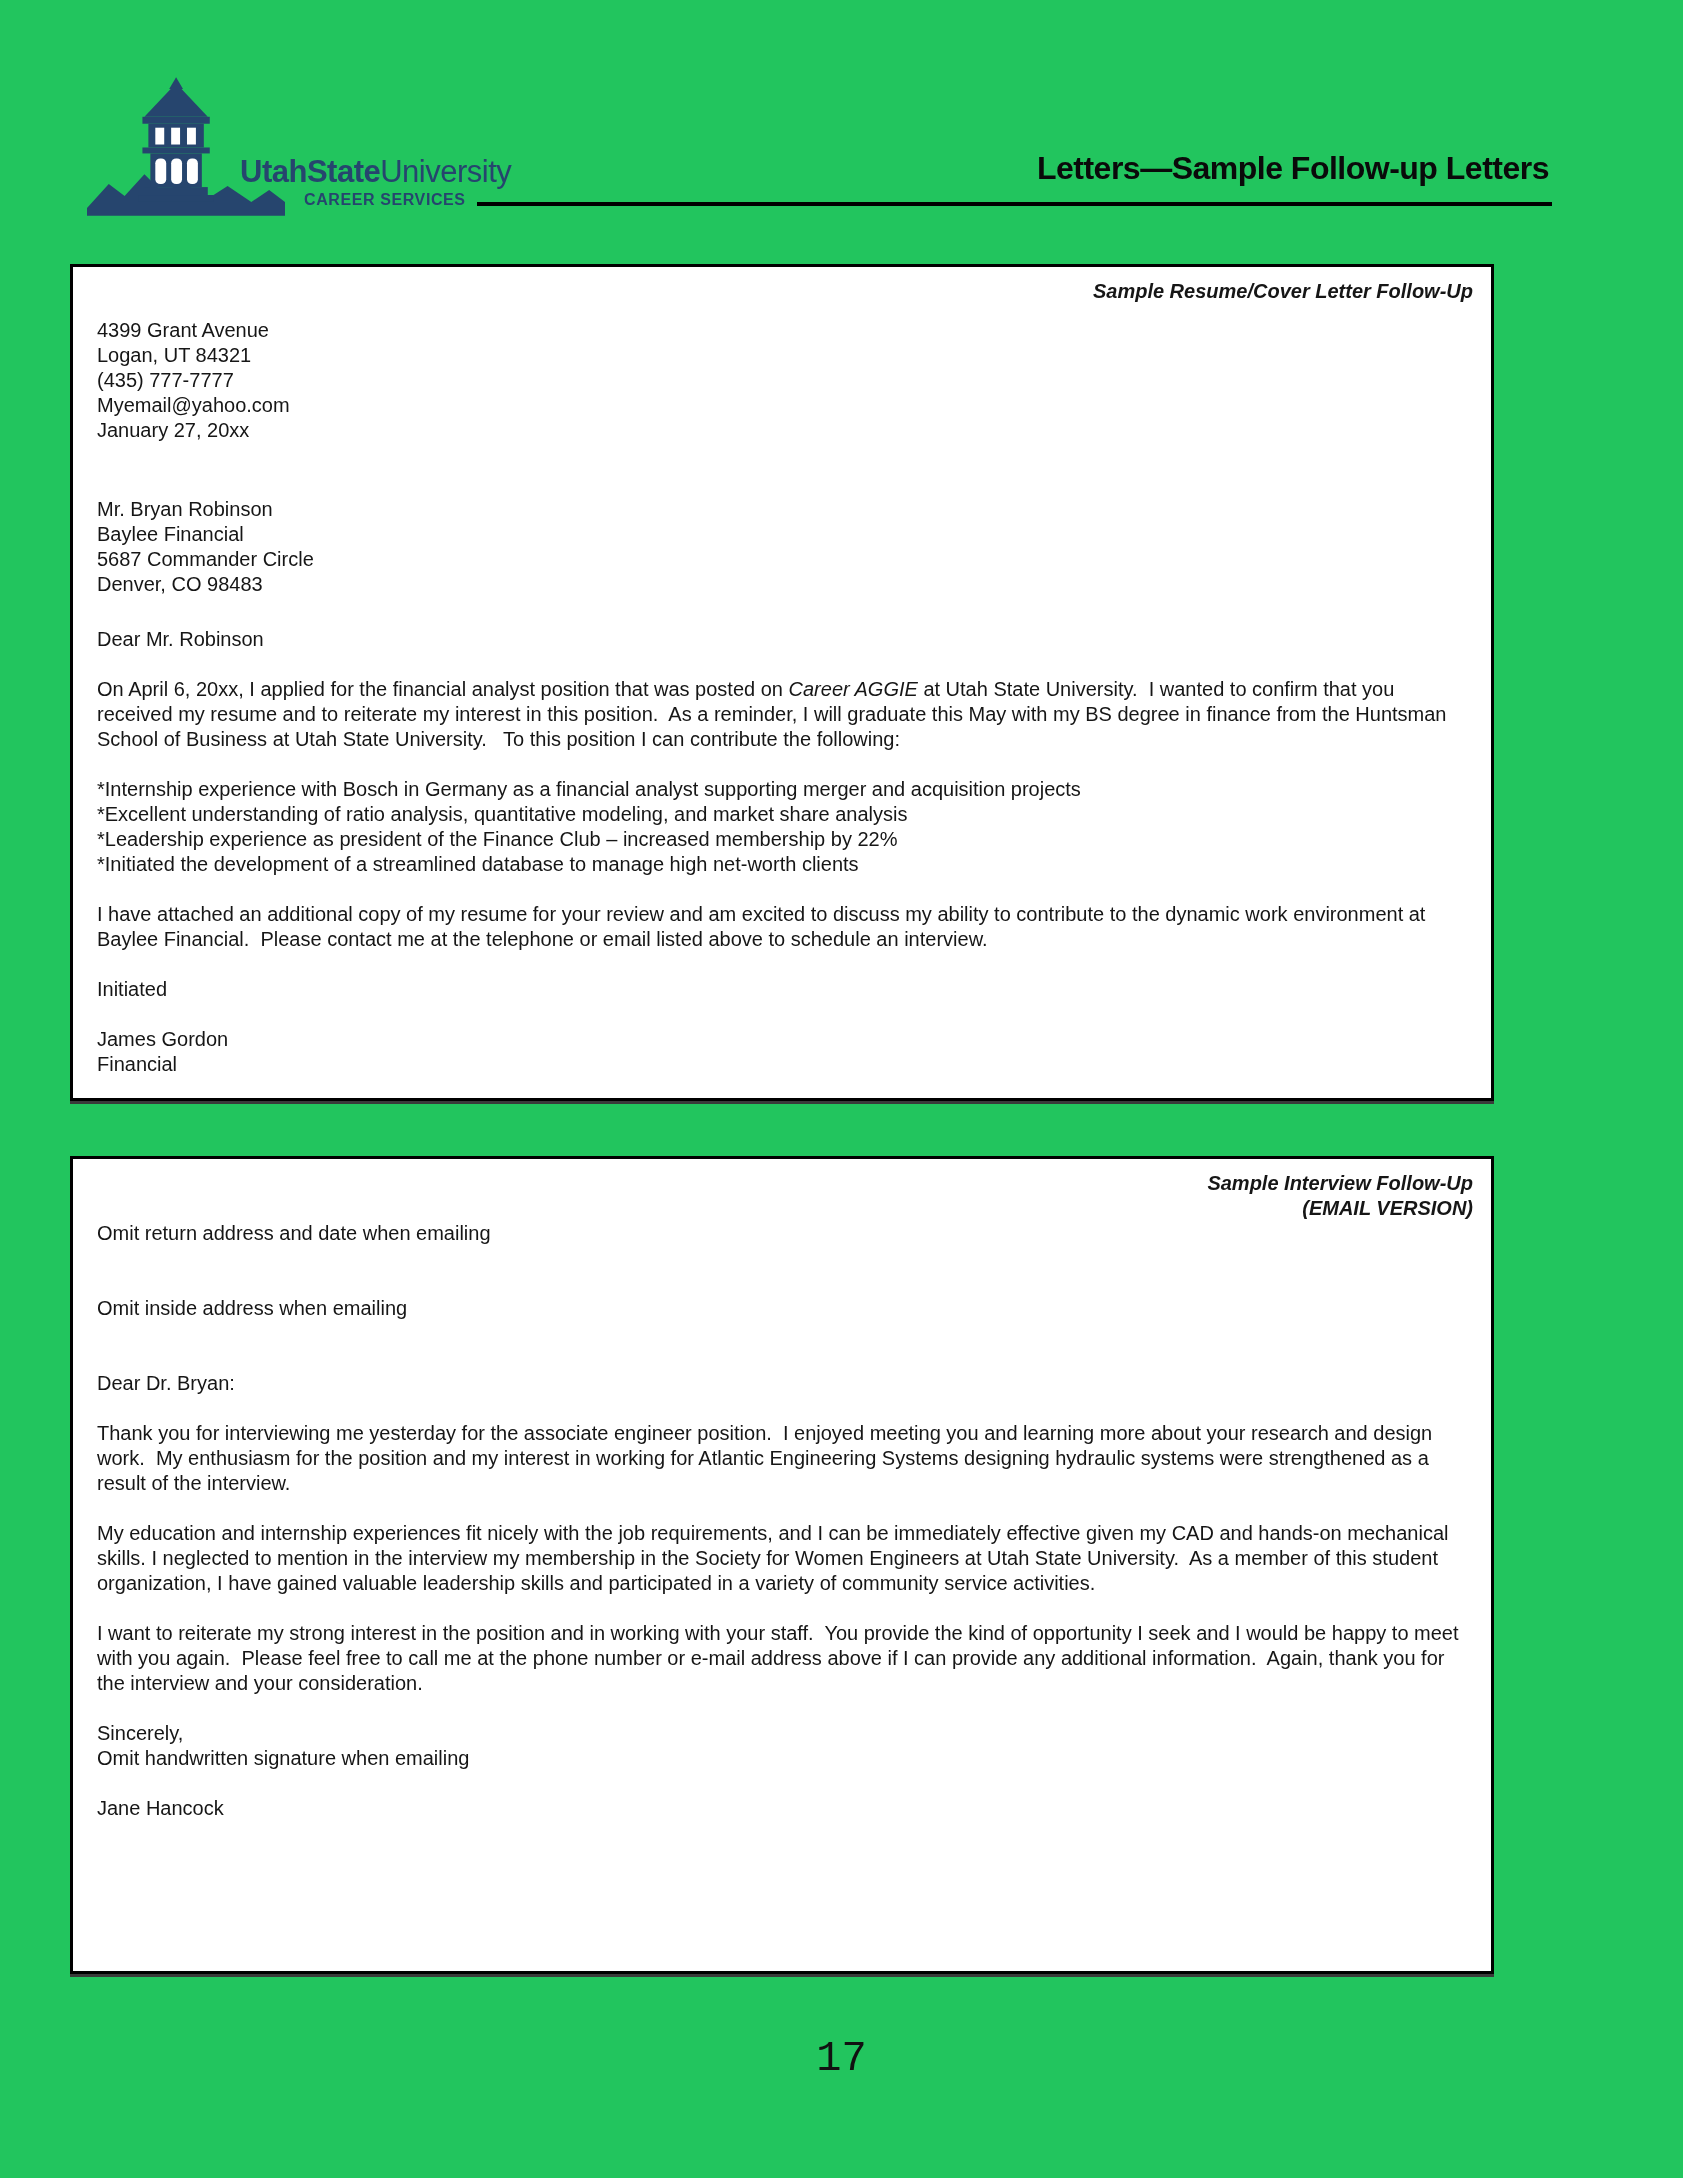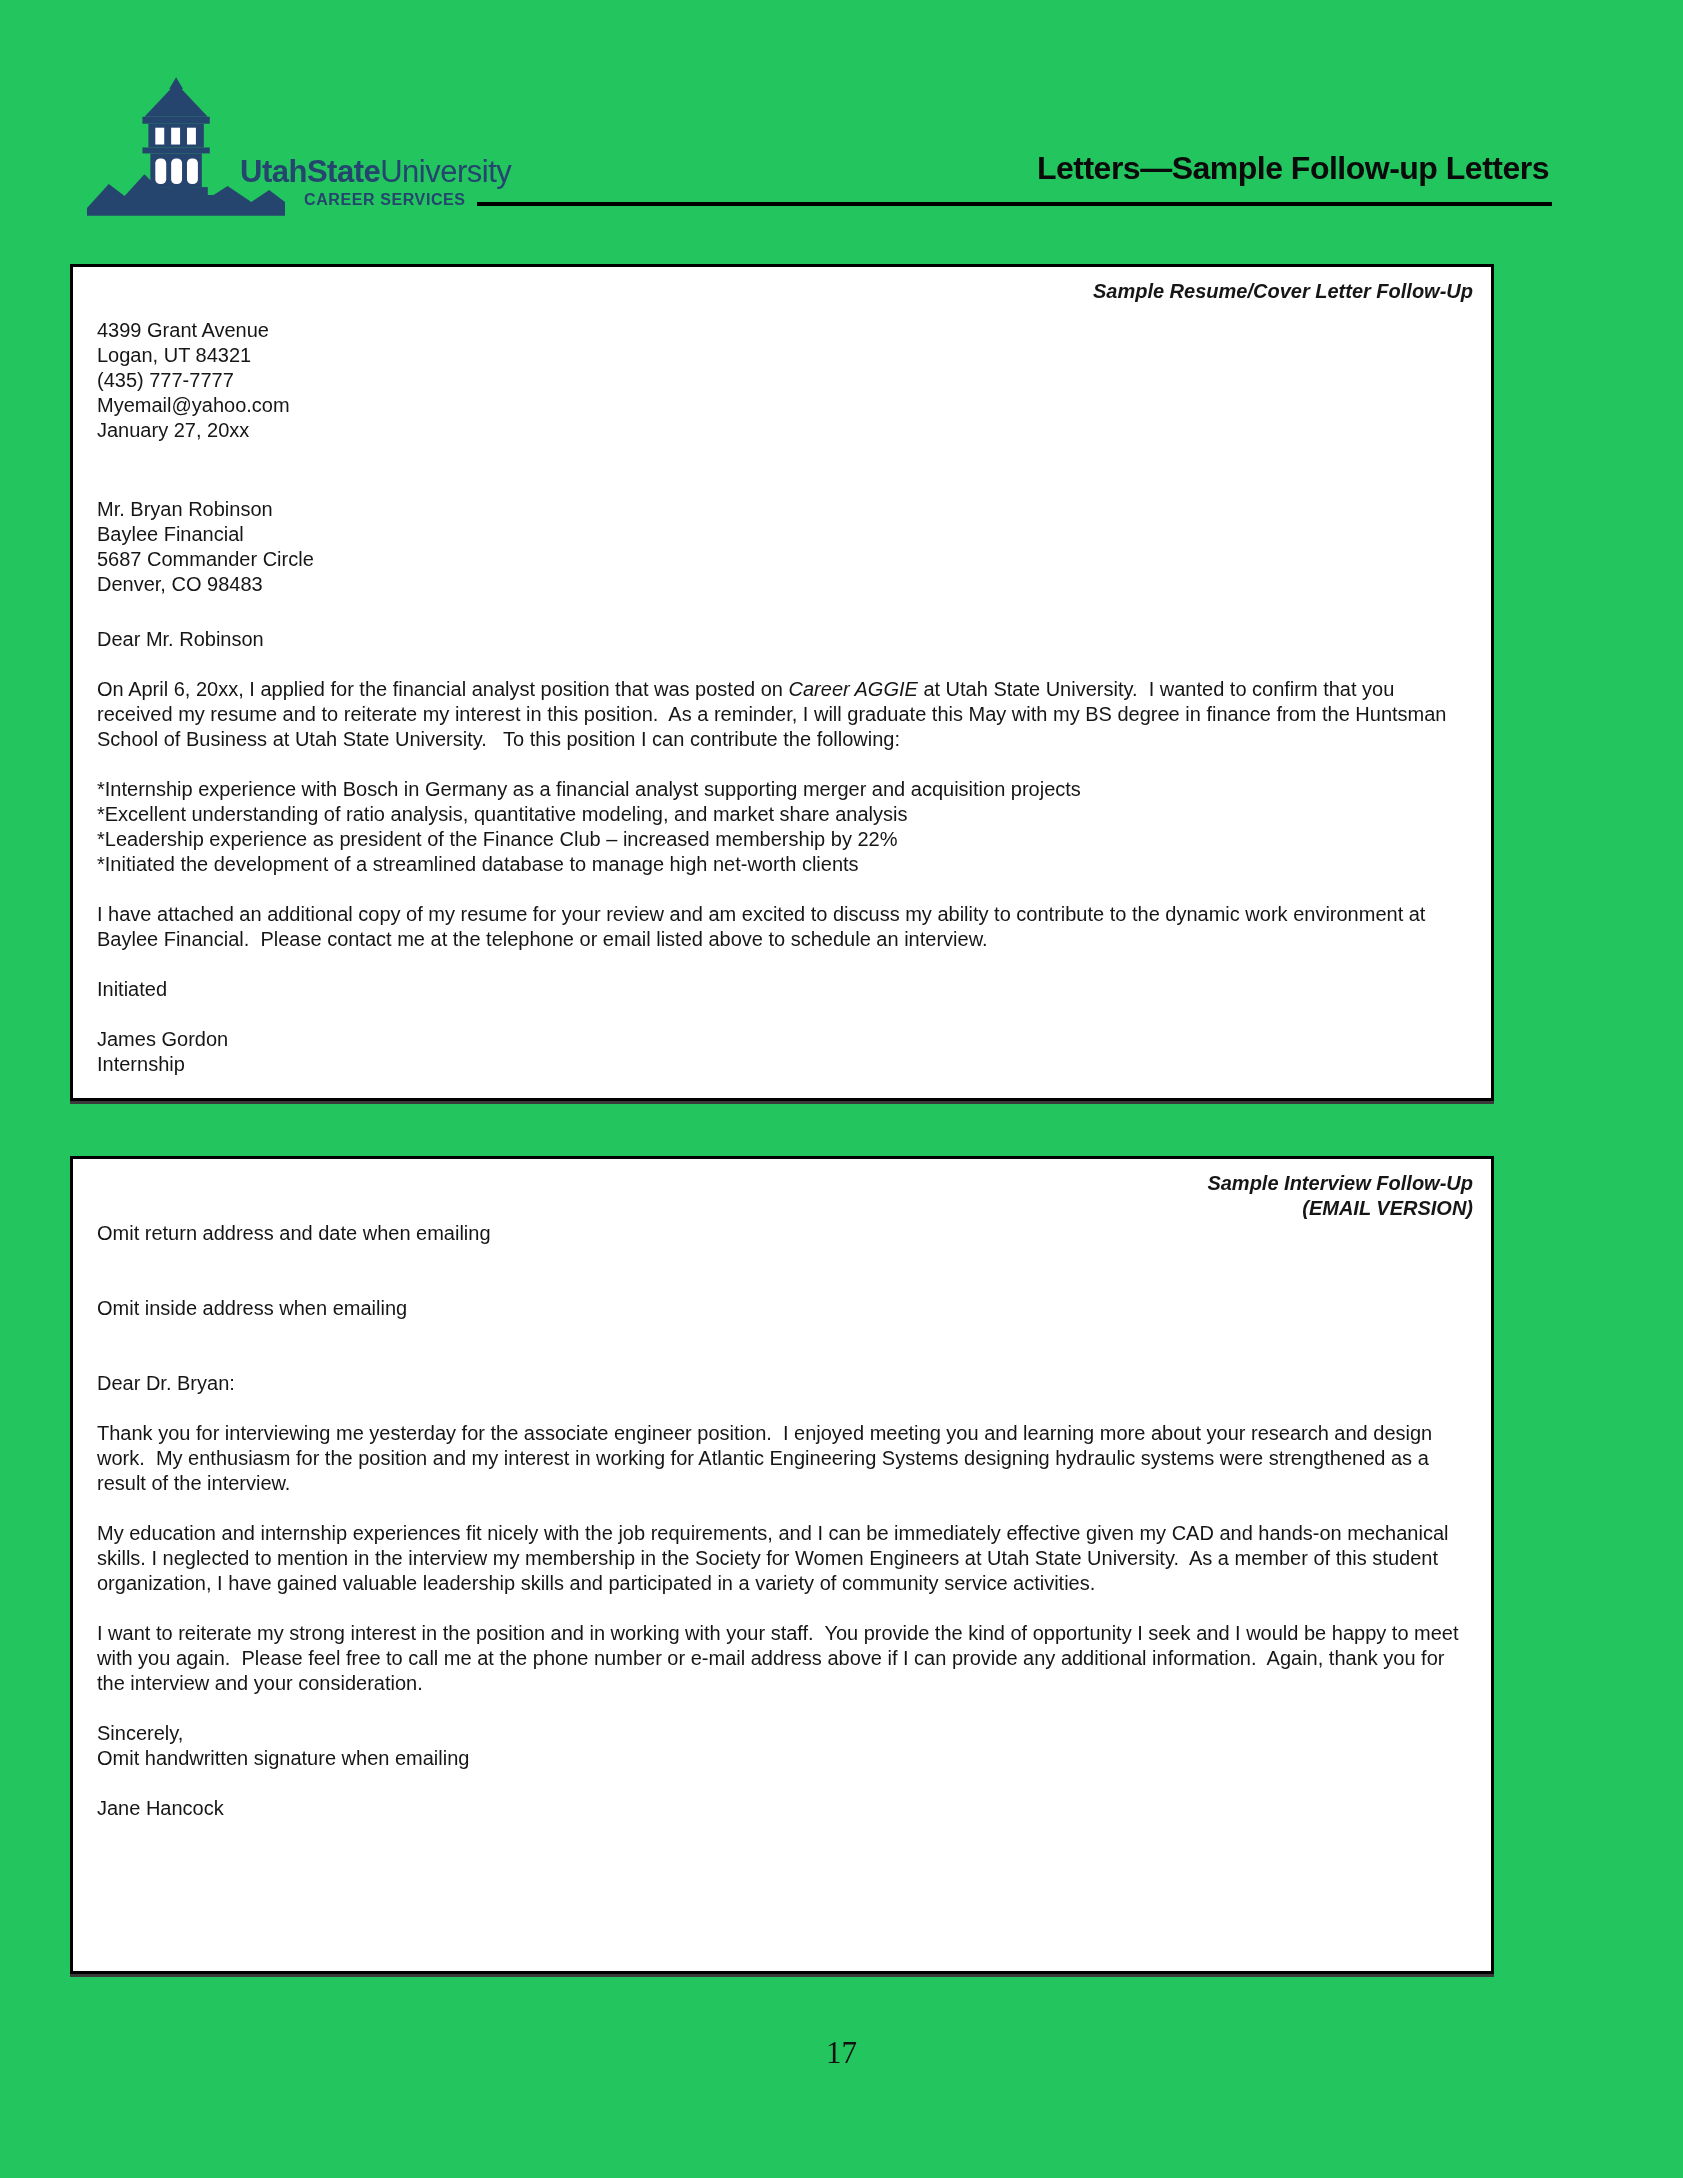--- a/index.html
+++ b/index.html
@@ -37,21 +37,21 @@
 
   .gap0 { margin-top:0; }
   .gap1 { margin-top:25px !important; }
   .gap2 { margin-top:50px !important; }
   .gap-sender { margin-top:14px !important; }
   .gap-recipient { margin-top:54px !important; }
   .gap-salut { margin-top:30px !important; }
 
   
   .page-number { position:absolute; left:0; right:0; top:2035px; text-align:center;
-                 font-family:Liberation Serif, serif; font-size:31px; color:#111; }
+                 font-family:Liberation Mono, monospace; font-size:42px; color:#111; }
 </style>
 </head>
 <body>
 
 <div class="page">
 
   <div class="logo">
     <span>
       <svg width="198" height="139" viewBox="0 0 200 140" xmlns="http://www.w3.org/2000/svg">
         <g fill="#26456E">
@@ -95,21 +95,21 @@
 Denver, CO 98483</p>
     <p class="gap-salut">Dear Mr. Robinson</p>
     <p class="gap1"><span>On April 6, 20xx, I applied for the financial analyst position that was posted on </span><span class="italic">Career AGGIE</span><span> at Utah State University.  I wanted to confirm that you received my resume and to reiterate my interest in this position.  As a reminder, I will graduate this May with my BS degree in finance from the Huntsman School of Business at Utah State University.   To this position I can contribute the following:</span></p>
     <p class="block gap1">*Internship experience with Bosch in Germany as a financial analyst supporting merger and acquisition projects
 *Excellent understanding of ratio analysis, quantitative modeling, and market share analysis
 *Leadership experience as president of the Finance Club – increased membership by 22%
 *Initiated the development of a streamlined database to manage high net-worth clients</p>
     <p class="gap1">I have attached an additional copy of my resume for your review and am excited to discuss my ability to contribute to the dynamic work environment at Baylee Financial.  Please contact me at the telephone or email listed above to schedule an interview.</p>
     <p class="gap1">Initiated</p>
     <p class="gap1">James Gordon</p>
-    <p class="gap0">Internship</p>
+    <p class="gap0">Financial</p>
   </div>
 
   <div class="letter-box box-2">
     <p class="h-right block">Sample Interview Follow-Up
 (EMAIL VERSION)</p>
     <p class="note gap0">Omit return address and date when emailing</p>
     <p class="note gap2">Omit inside address when emailing</p>
     <p class="gap2">Dear Dr. Bryan:</p>
     <p class="gap1">Thank you for interviewing me yesterday for the associate engineer position.  I enjoyed meeting you and learning more about your research and design work.  My enthusiasm for the position and my interest in working for Atlantic Engineering Systems designing hydraulic systems were strengthened as a result of the interview.</p>
     <p class="gap1">My education and internship experiences fit nicely with the job requirements, and I can be immediately effective given my CAD and hands-on mechanical skills. I neglected to mention in the interview my membership in the Society for Women Engineers at Utah State University.  As a member of this student organization, I have gained valuable leadership skills and participated in a variety of community service activities.</p>

